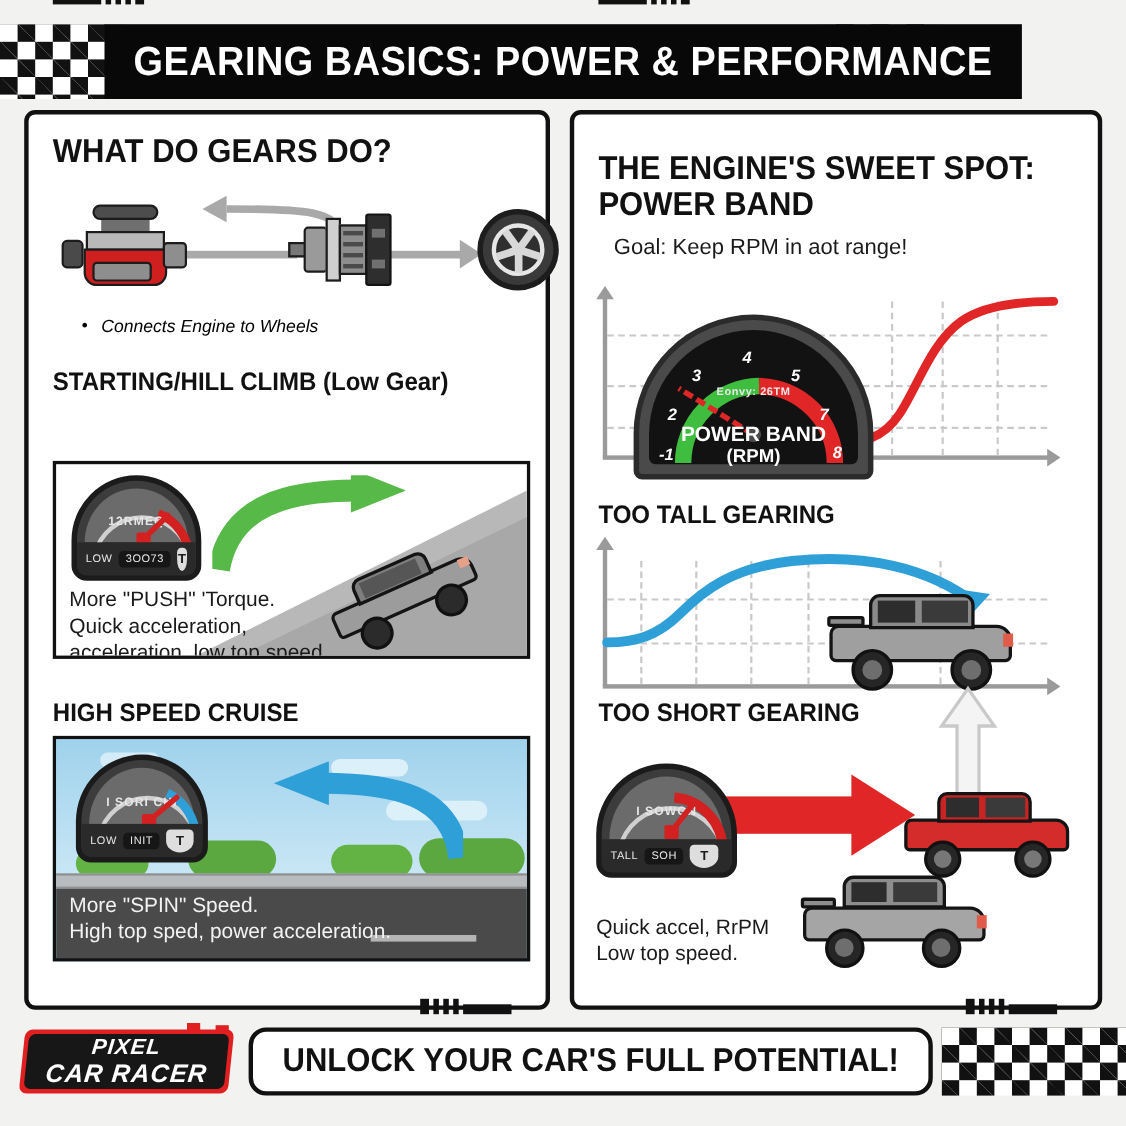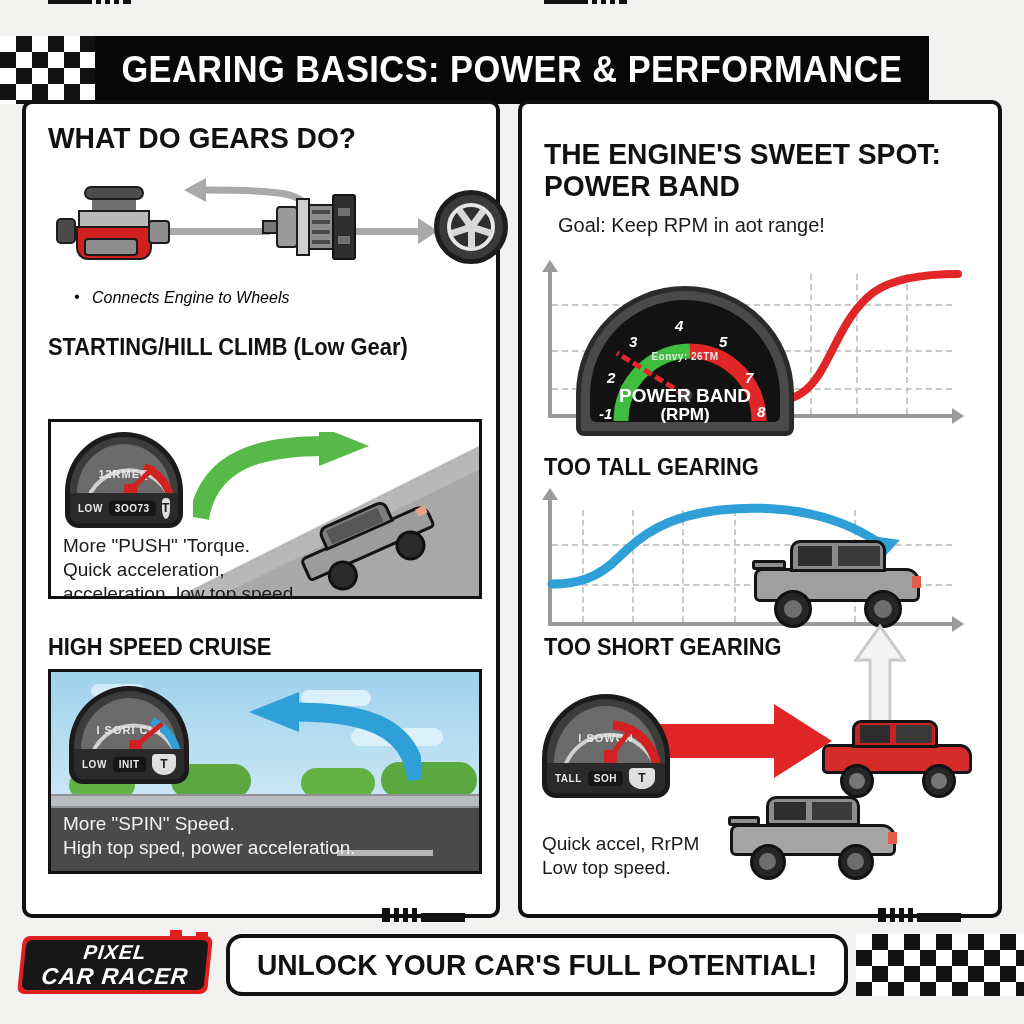--- a/index.html
+++ b/index.html
@@ -6,21 +6,21 @@
   html,body { width:1024px; height:1024px; }
   body {
     background:#f2f2f0;
     font-family:"Liberation Sans", sans-serif;
     position:relative;
     overflow:hidden;
   }
 
   
   #header-band{
-    position:absolute; left:0; top:36px; width:856px; height:68px;
+    position:absolute; left:0; top:22px; width:856px; height:68px;
   }
   .checker{
     position:absolute; top:0; height:68px;
     background-image:
       linear-gradient(45deg,#111 25%,transparent 25%,transparent 75%,#111 75%),
       linear-gradient(45deg,#111 25%,transparent 25%,transparent 75%,#111 75%);
     background-size:32px 32px;
     background-position:0 0, 16px 16px;
     background-color:#fff;
   }
@@ -123,21 +123,21 @@
   }
   .gauge .face{
     position:absolute; left:7px; top:7px; right:7px; bottom:30px;
     border-radius:50% 50% 0 0 / 100% 100% 0 0;
     background:#6b6b6b;
   }
   .gauge .lowbar{
     position:absolute; left:0; right:0; bottom:0; height:30px; background:#2a2a2a;
     display:flex; align-items:center; gap:6px; padding:0 8px;
   }
-  .gauge .lowbar span{ color:#e9e9e9; font-size:10px; font-weight:bold; letter-spacing:.5px; }
+  .gauge .lowbar span{ color:#e9e9e9; font-size:10px; font-weight:normal; letter-spacing:.5px; }
   .gauge .chip{
     background:#161616; border-radius:4px; padding:2px 6px; font-size:9px; color:#cfcfcf;
   }
   .gauge .shield{
     width:26px;height:21px;background:#dedede; border-radius:4px 4px 50% 50%;
     display:flex;align-items:center;justify-content:center; color:#1b1b1b;
     font-size:12px; font-weight:bold;
   }
   .gauge .needle{
     position:absolute; height:5px; background:#d32020; transform-origin:0 50%;

